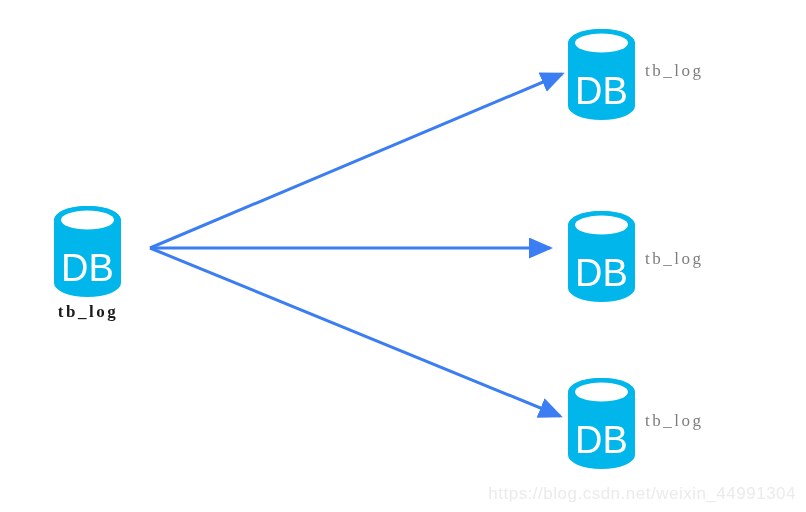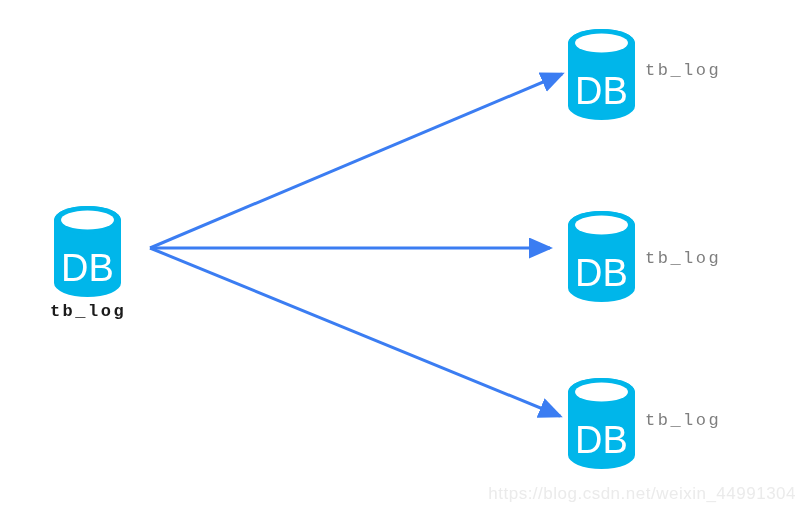--- a/index.html
+++ b/index.html
@@ -54,21 +54,21 @@
     fill: #ffffff;
   }
   .cyl .db-text {
     fill: var(--icon-text);
     font-family: "Liberation Sans", sans-serif;
     font-size: 38px;
     font-weight: 400;
     text-anchor: middle;
   }
   .db-label {
-    font-family: Liberation Mono, monospace;
+    font-family: Liberation Serif, serif;
     font-size: 17px;
     letter-spacing: 2.5px;
     white-space: nowrap;
   }
   .source-label {
     position: absolute;
     left: 37px;
     top: 302px;
     width: 102px;
     text-align: center;

